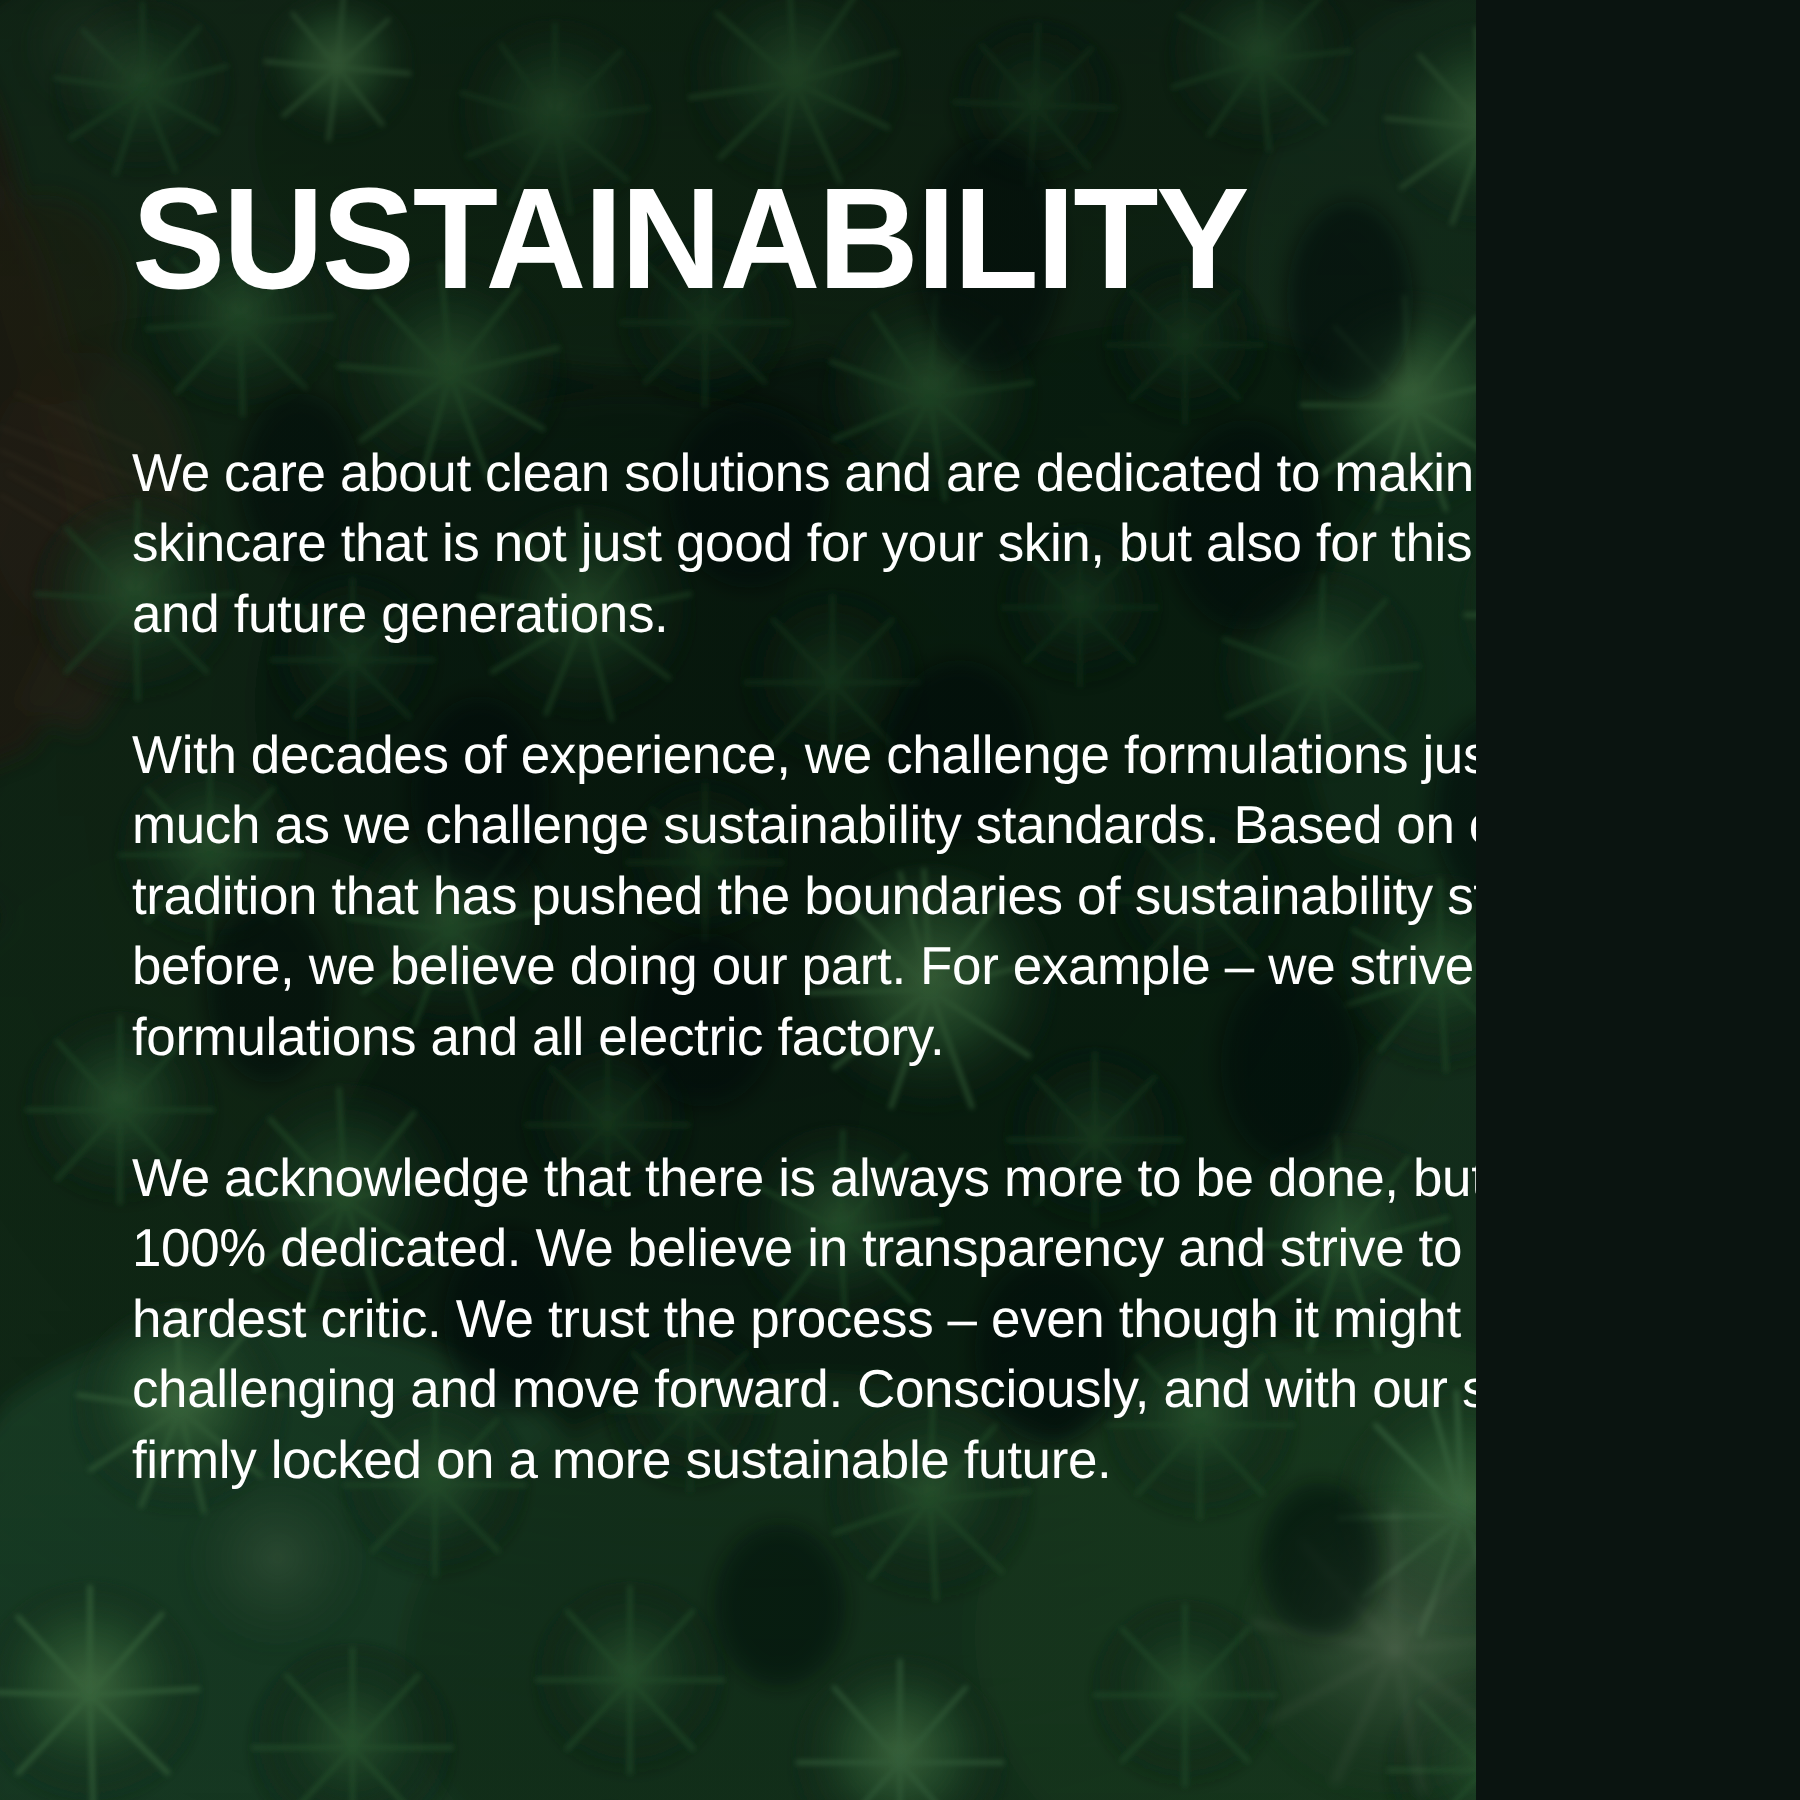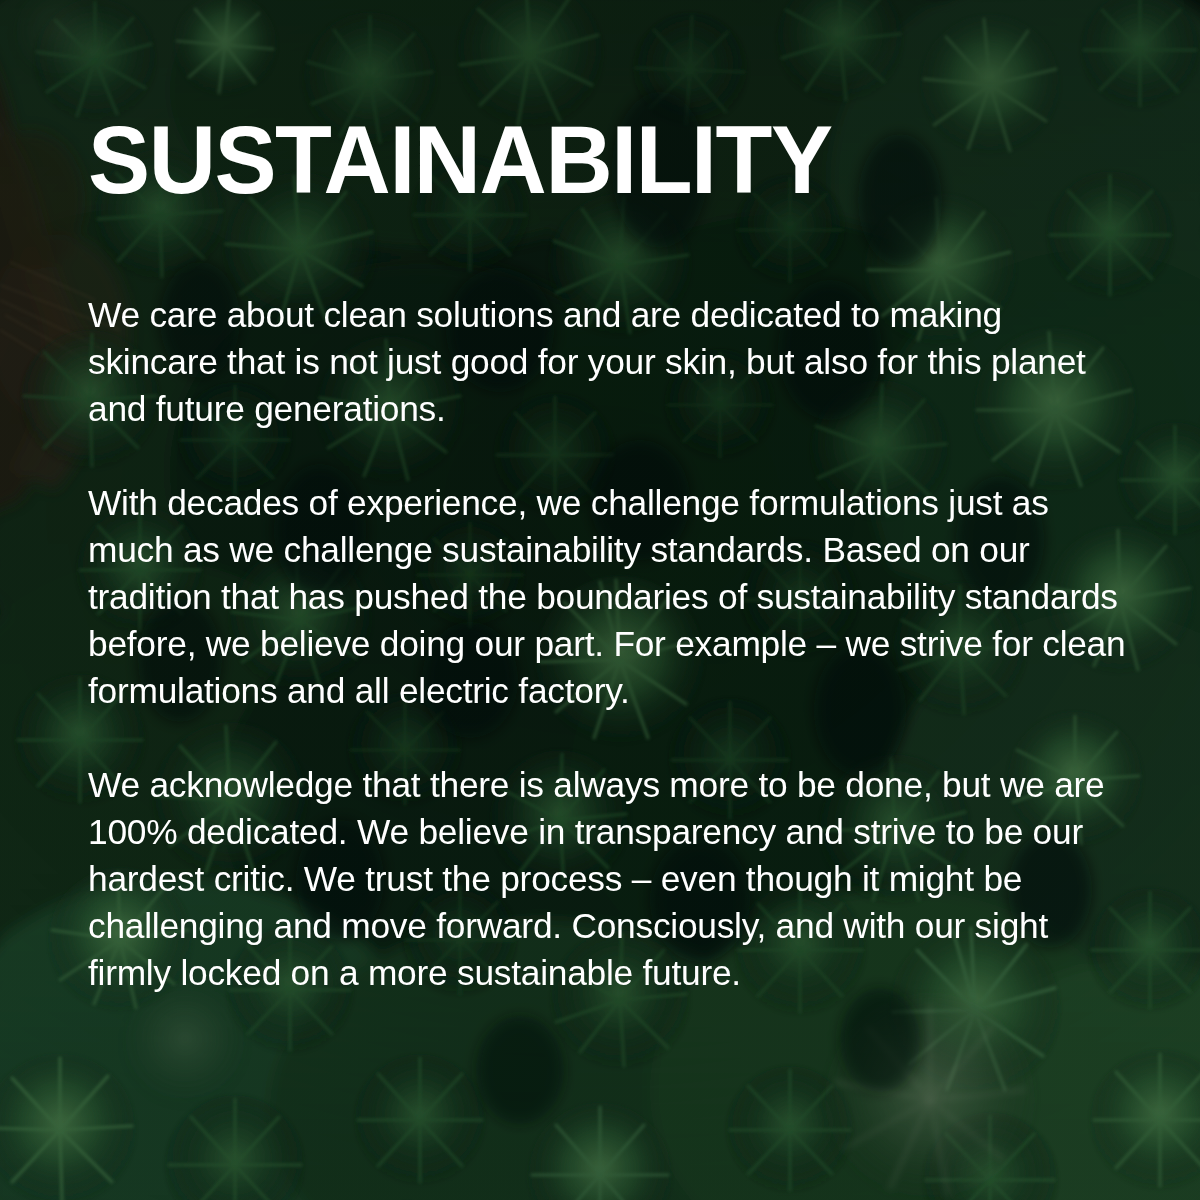--- a/index.html
+++ b/index.html
@@ -6,21 +6,21 @@
 
   html, body {
     width:1200px; height:1200px;
     background:#0a1410;
     font-family:"Liberation Sans", sans-serif;
     overflow:hidden;
   }
 
   .poster {
     position:relative;
-    width:1200px;
+    width:984px;
     height:1200px;
     overflow:hidden;
     background:#0d1a12;
   }
 
   
   .bg-photo {
     position:absolute;
     inset:0;
     width:1200px;

